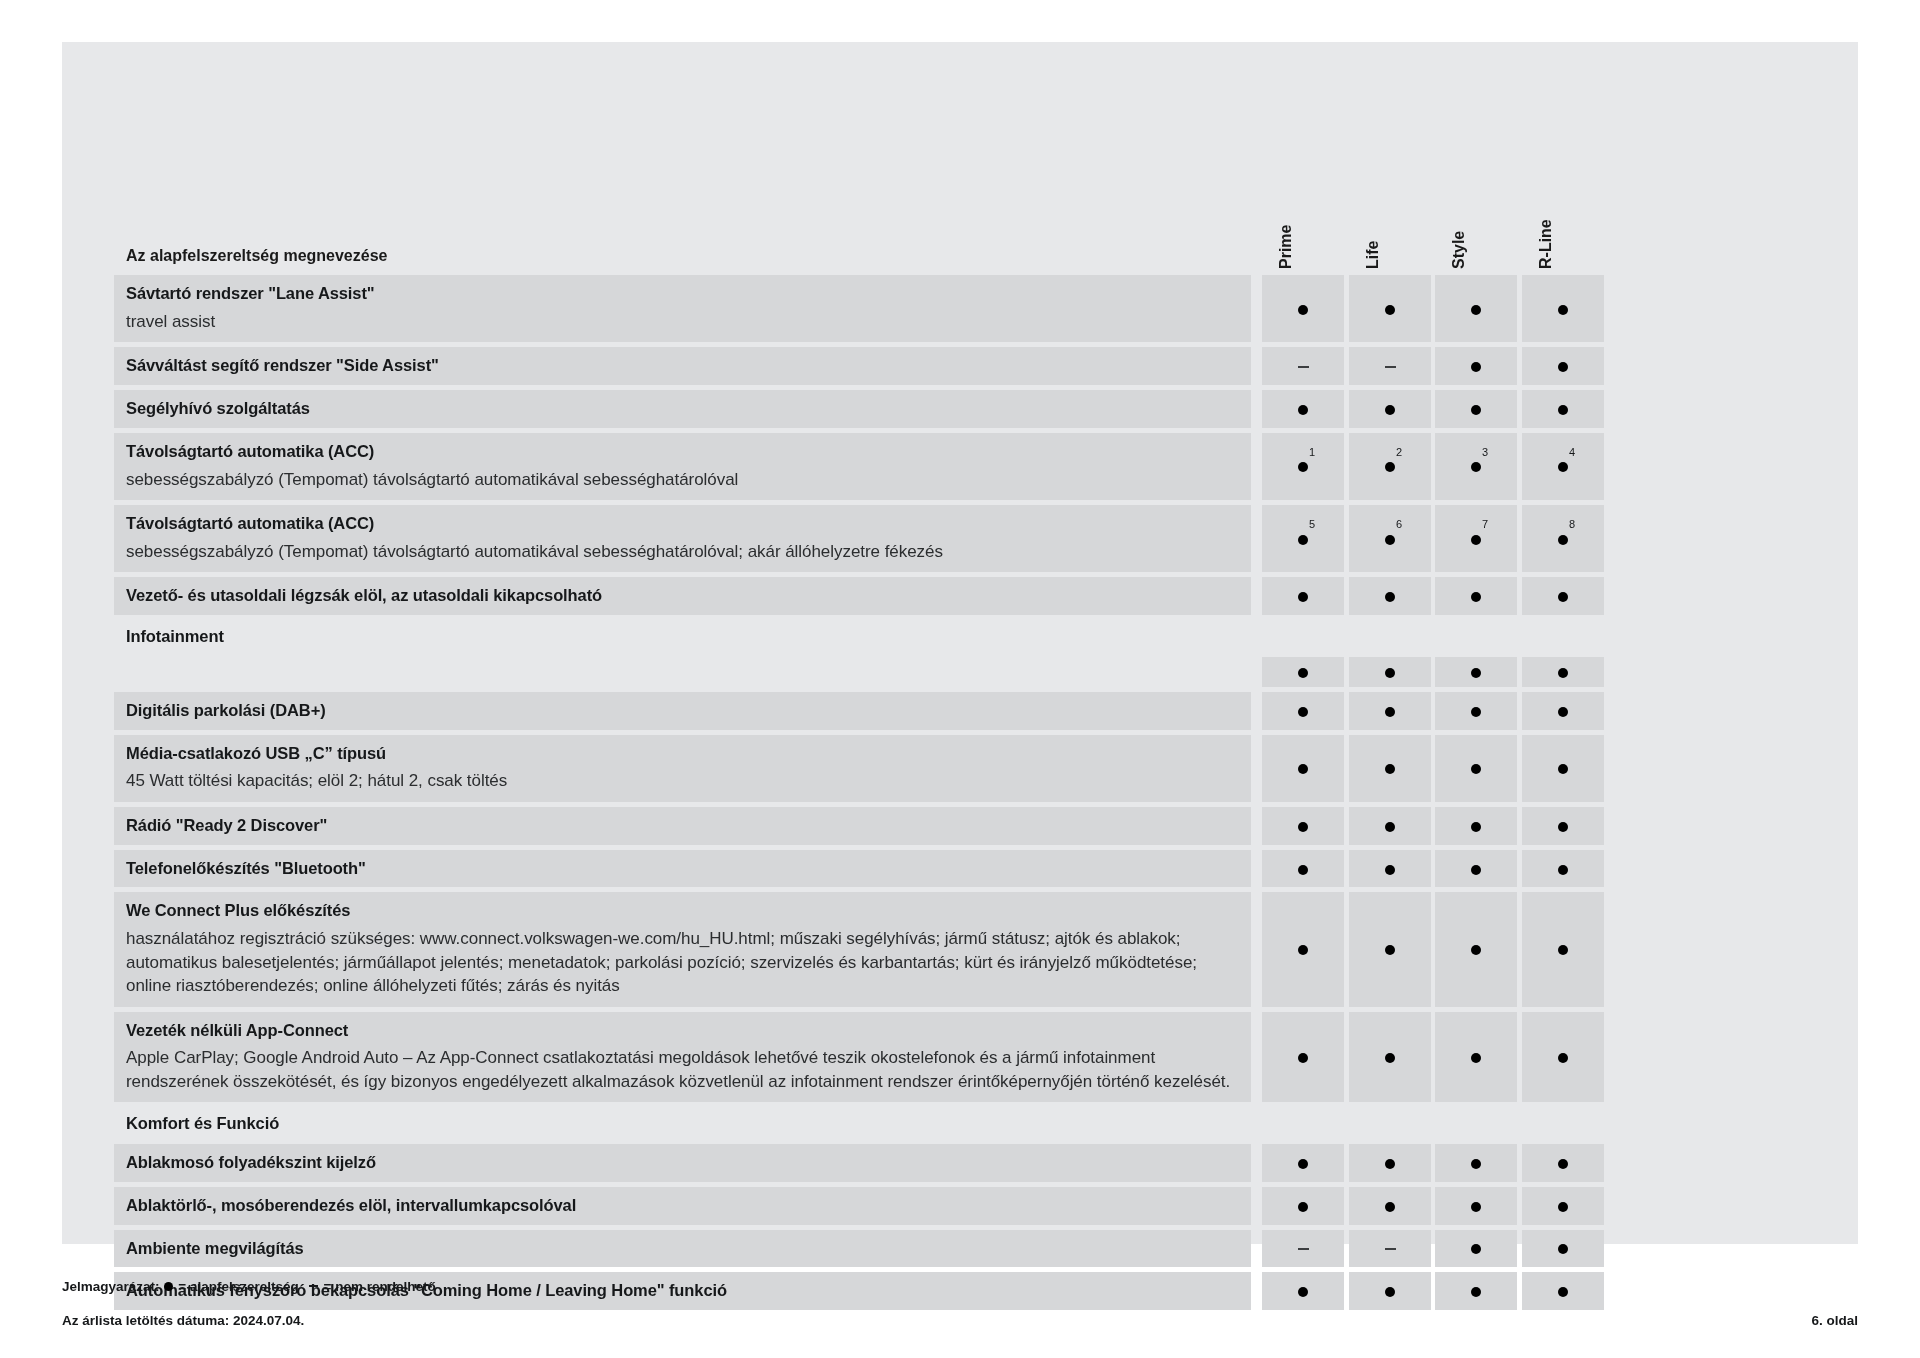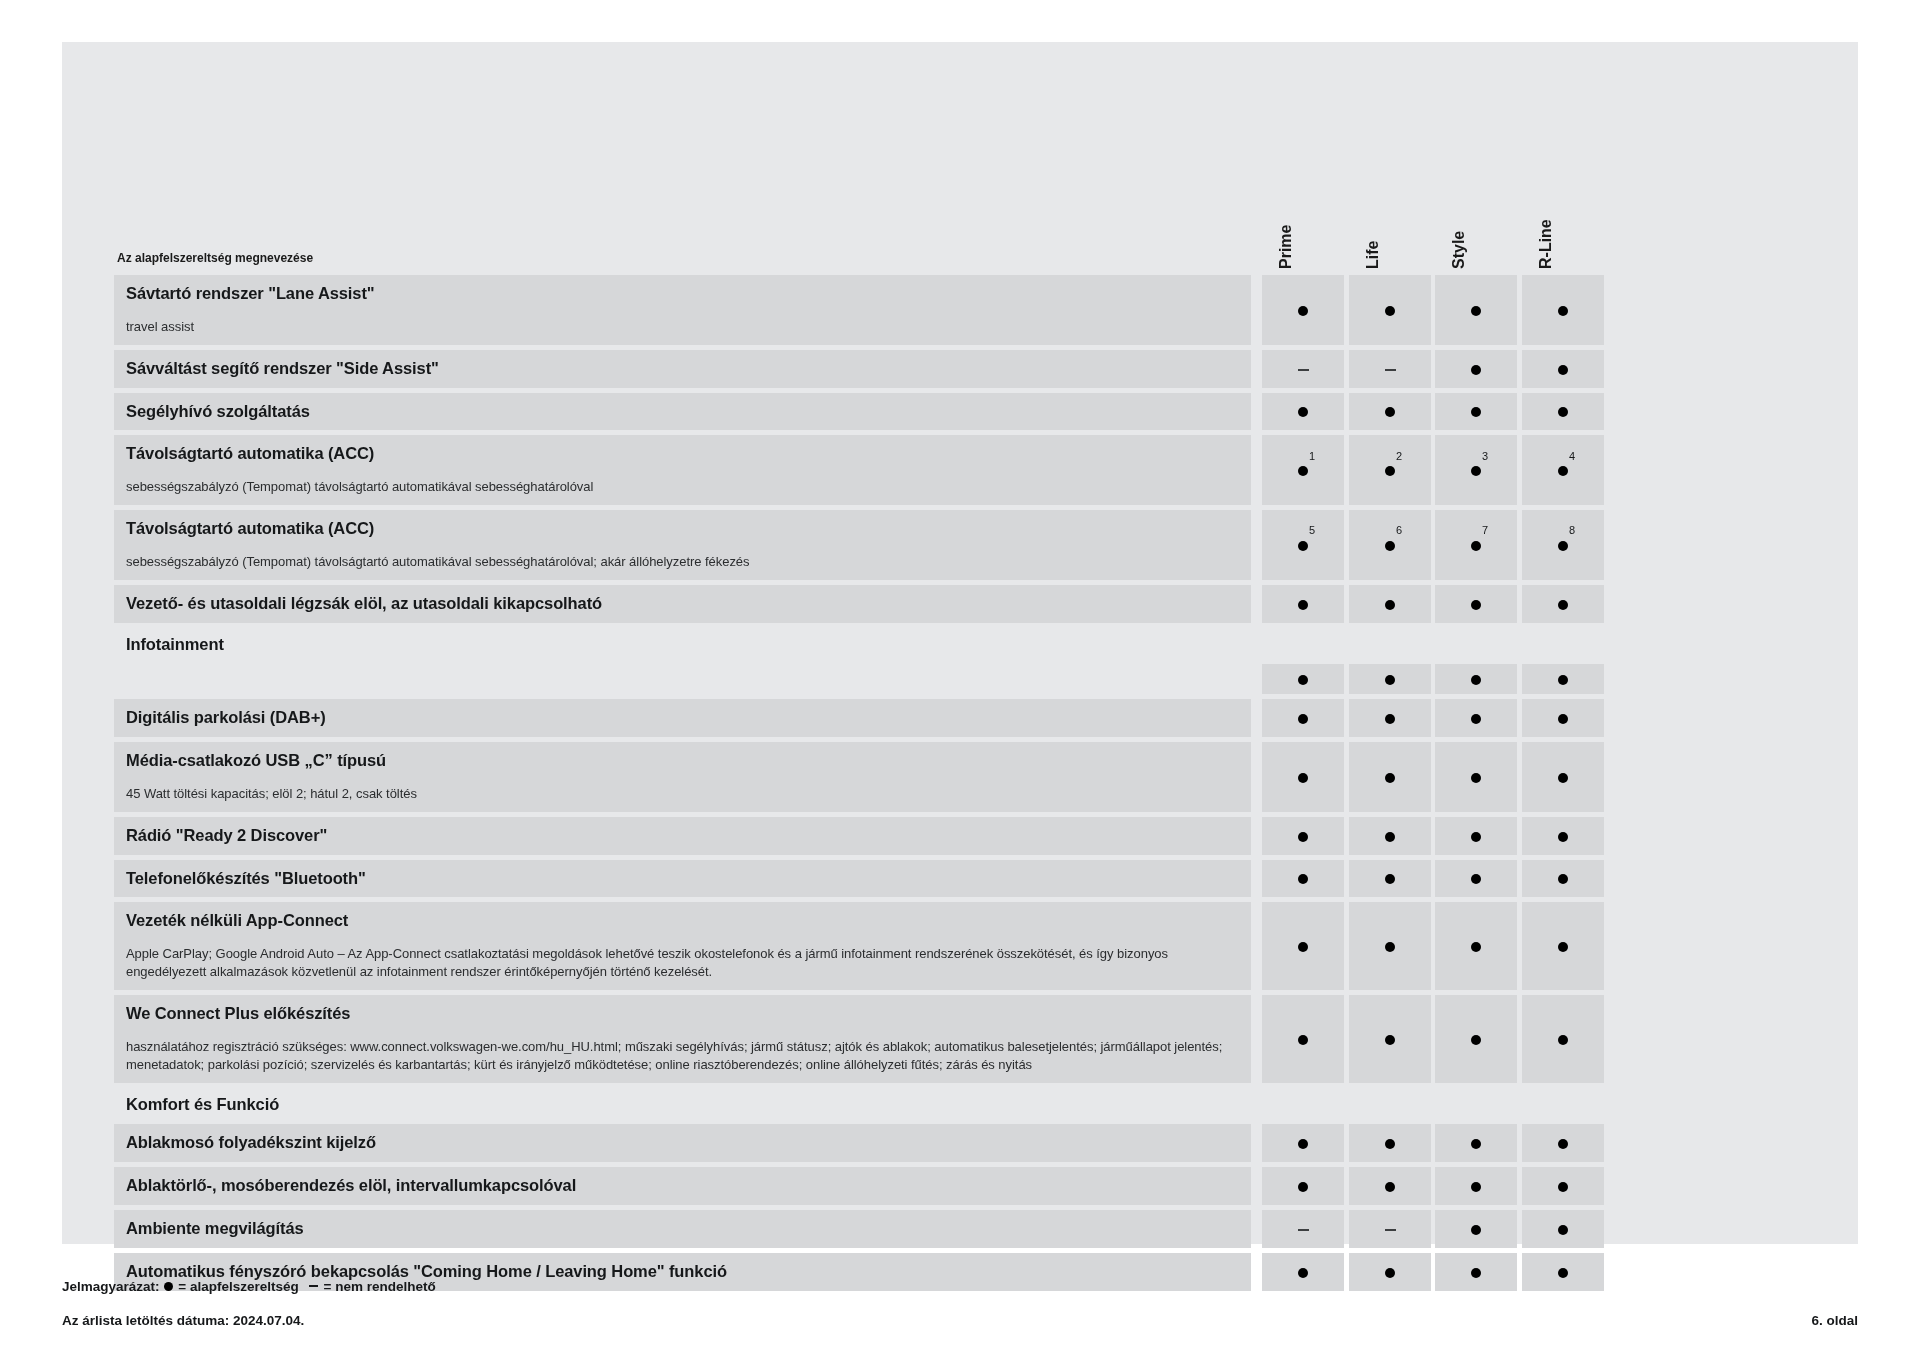--- a/index.html
+++ b/index.html
@@ -41,23 +41,23 @@
     left: 52px;
     top: 150px;
     width: 1696px;
   }
   .hdr-row {
     position: relative;
     height: 83px;
   }
   .hdr-label {
     position: absolute;
-    left: 3px;
+    left: 12px;
     bottom: 10px;
-    font-size: 12px;
+    font-size: 16px;
     font-weight: bold;
     color: #1a1a1a;
   }
   .colhead {
     position: absolute;
     bottom: 6px;
     width: 82px;
     height: 76px;
   }
   .colhead span {
@@ -92,25 +92,25 @@
     padding: 6px 12px 5px 12px;
   }
   .row-title {
     font-size: 16.5px;
     font-weight: bold;
     color: #16181a;
     line-height: 1.26;
     letter-spacing: -0.1px;
   }
   .row-sub {
-    font-size: 13px;
+    font-size: 17px;
     font-weight: normal;
     color: #2b2d2f;
     line-height: 1.38;
-    margin-top: 14px;
+    margin-top: 6px;
     letter-spacing: -0.05px;
   }
   .cellbox {
     position: absolute;
     top: 0;
     width: 82px;
     height: 100%;
     background: #d6d7d9;
     display: flex;
     align-items: center;
@@ -407,40 +407,40 @@
             </div>
             <div class="cellbox" style="left: 1321px;">
               <span class="mark"><span class="dot"></span></span>
             </div>
             <div class="cellbox" style="left: 1408px;">
               <span class="mark"><span class="dot"></span></span>
             </div>
           </div>
           <div class="row">
             <div class="row-textcell">
+              <div class="row-title">We Connect Plus előkészítés</div>
+              <div class="row-sub">használatához regisztráció szükséges: www.connect.volkswagen-we.com/hu_HU.html; műszaki segélyhívás; jármű státusz; ajtók és ablakok; automatikus balesetjelentés; járműállapot jelentés; menetadatok; parkolási pozíció; szervizelés és karbantartás; kürt és irányjelző működtetése; online riasztóberendezés; online állóhelyzeti fűtés; zárás és nyitás</div>
+            </div>
+            <div class="cellbox" style="left: 1148px;">
+              <span class="mark"><span class="dot"></span></span>
+            </div>
+            <div class="cellbox" style="left: 1235px;">
+              <span class="mark"><span class="dot"></span></span>
+            </div>
+            <div class="cellbox" style="left: 1321px;">
+              <span class="mark"><span class="dot"></span></span>
+            </div>
+            <div class="cellbox" style="left: 1408px;">
+              <span class="mark"><span class="dot"></span></span>
+            </div>
+          </div>
+          <div class="row">
+            <div class="row-textcell">
               <div class="row-title">Vezeték nélküli App-Connect</div>
               <div class="row-sub">Apple CarPlay; Google Android Auto – Az App-Connect csatlakoztatási megoldások lehetővé teszik okostelefonok és a jármű infotainment rendszerének összekötését, és így bizonyos engedélyezett alkalmazások közvetlenül az infotainment rendszer érintőképernyőjén történő kezelését.</div>
-            </div>
-            <div class="cellbox" style="left: 1148px;">
-              <span class="mark"><span class="dot"></span></span>
-            </div>
-            <div class="cellbox" style="left: 1235px;">
-              <span class="mark"><span class="dot"></span></span>
-            </div>
-            <div class="cellbox" style="left: 1321px;">
-              <span class="mark"><span class="dot"></span></span>
-            </div>
-            <div class="cellbox" style="left: 1408px;">
-              <span class="mark"><span class="dot"></span></span>
-            </div>
-          </div>
-          <div class="row">
-            <div class="row-textcell">
-              <div class="row-title">We Connect Plus előkészítés</div>
-              <div class="row-sub">használatához regisztráció szükséges: www.connect.volkswagen-we.com/hu_HU.html; műszaki segélyhívás; jármű státusz; ajtók és ablakok; automatikus balesetjelentés; járműállapot jelentés; menetadatok; parkolási pozíció; szervizelés és karbantartás; kürt és irányjelző működtetése; online riasztóberendezés; online állóhelyzeti fűtés; zárás és nyitás</div>
             </div>
             <div class="cellbox" style="left: 1148px;">
               <span class="mark"><span class="dot"></span></span>
             </div>
             <div class="cellbox" style="left: 1235px;">
               <span class="mark"><span class="dot"></span></span>
             </div>
             <div class="cellbox" style="left: 1321px;">
               <span class="mark"><span class="dot"></span></span>
             </div>

